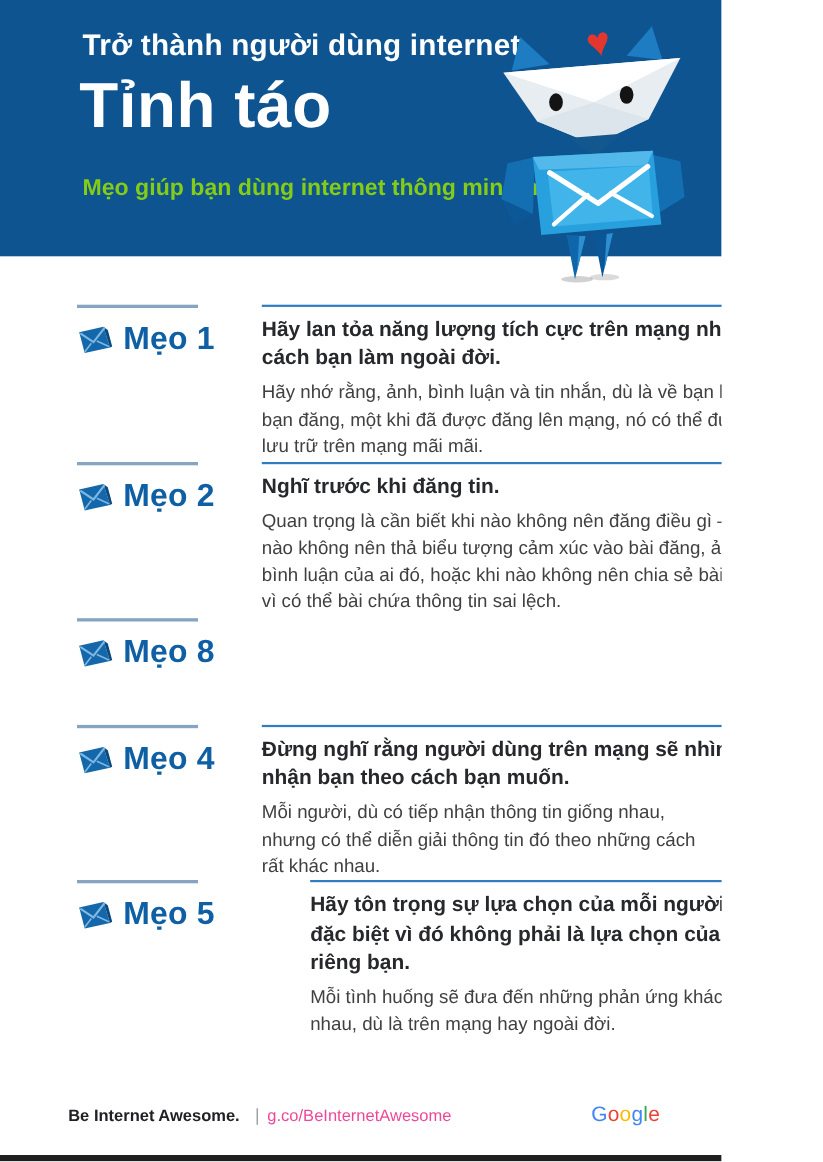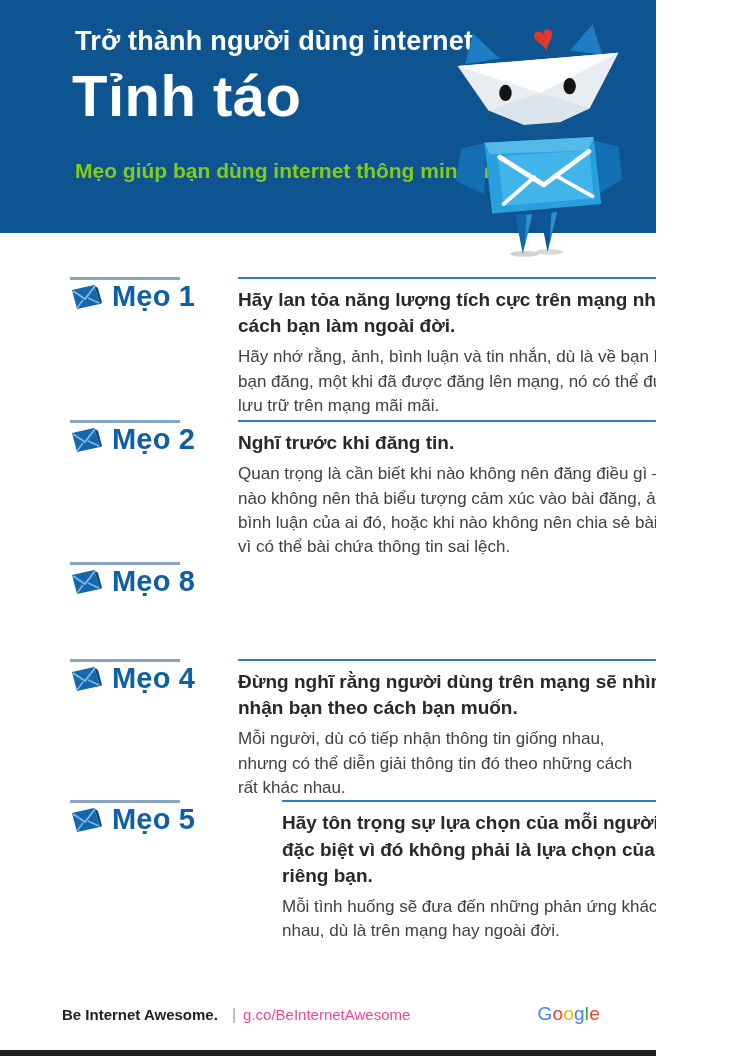--- a/index.html
+++ b/index.html
@@ -76,21 +76,21 @@
     flex:0 0 168px;
   }
   .rule-short{
     width:110px;height:3px;
     background:#87a5c0;
   }
   .label-row{
     display:flex;
     align-items:center;
     gap:9px;
-    margin-top:0;
+    margin-top:12px;
   }
   .env-icon{flex:0 0 auto;}
   .tip-label{
     color:#0e5fa4;
     font-size:29px;
     font-weight:bold;
     letter-spacing:.2px;
   }
   .tip-right{
     flex:1 1 auto;

